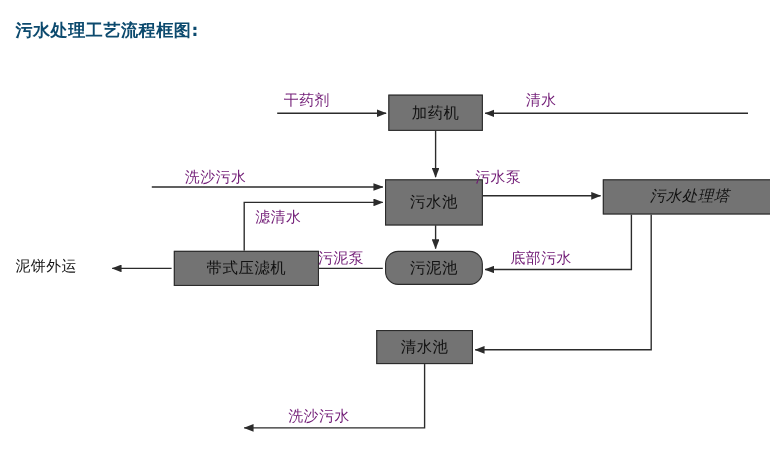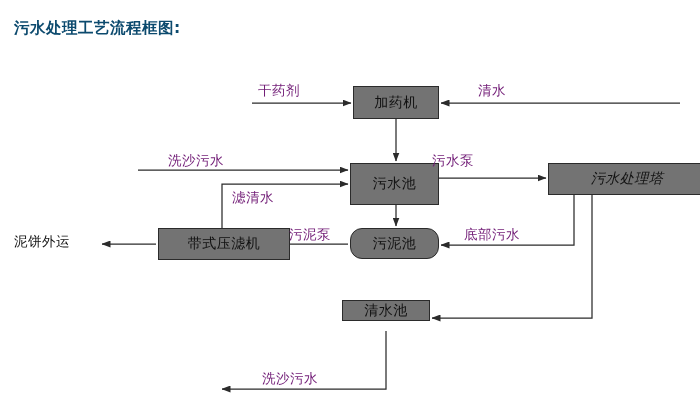--- a/index.html
+++ b/index.html
@@ -101,21 +101,21 @@
 </div>
 
 <div class="node-box" style="left:158px; top:228px; width:132px; height:32px;">
   <span>带式压滤机</span>
 </div>
 
 <div class="node-box" style="left:350px; top:228px; width:89px; height:31px;border-radius:12px;">
   <span>污泥池</span>
 </div>
 
-<div class="node-box" style="left:342px; top:300px; width:88px; height:21px;align-items:center;">
+<div class="node-box" style="left:342px; top:300px; width:88px; height:31px;align-items:center;">
   <span>清水池</span>
 </div>
 
 <div class="edge-label" style="left:258px; top:82px;">干药剂</div>
 
 <div class="edge-label" style="left:478px; top:82px;">清水</div>
 
 <div class="edge-label" style="left:168px; top:152px;">洗沙污水</div>
 
 <div class="edge-label" style="left:232px; top:189px;">滤清水</div>

